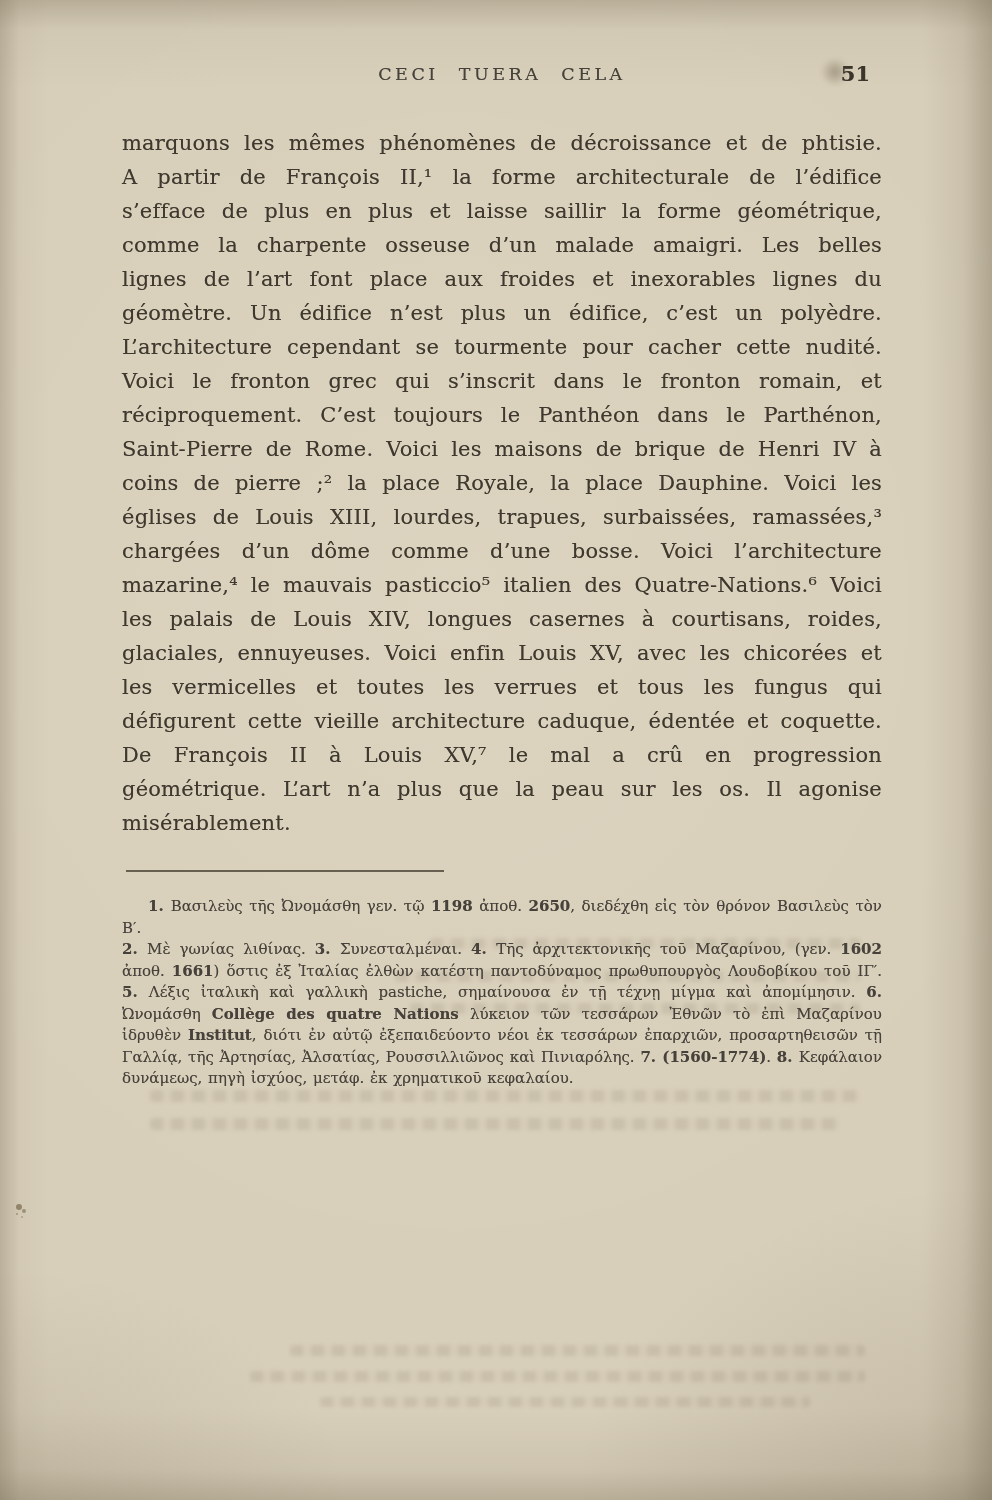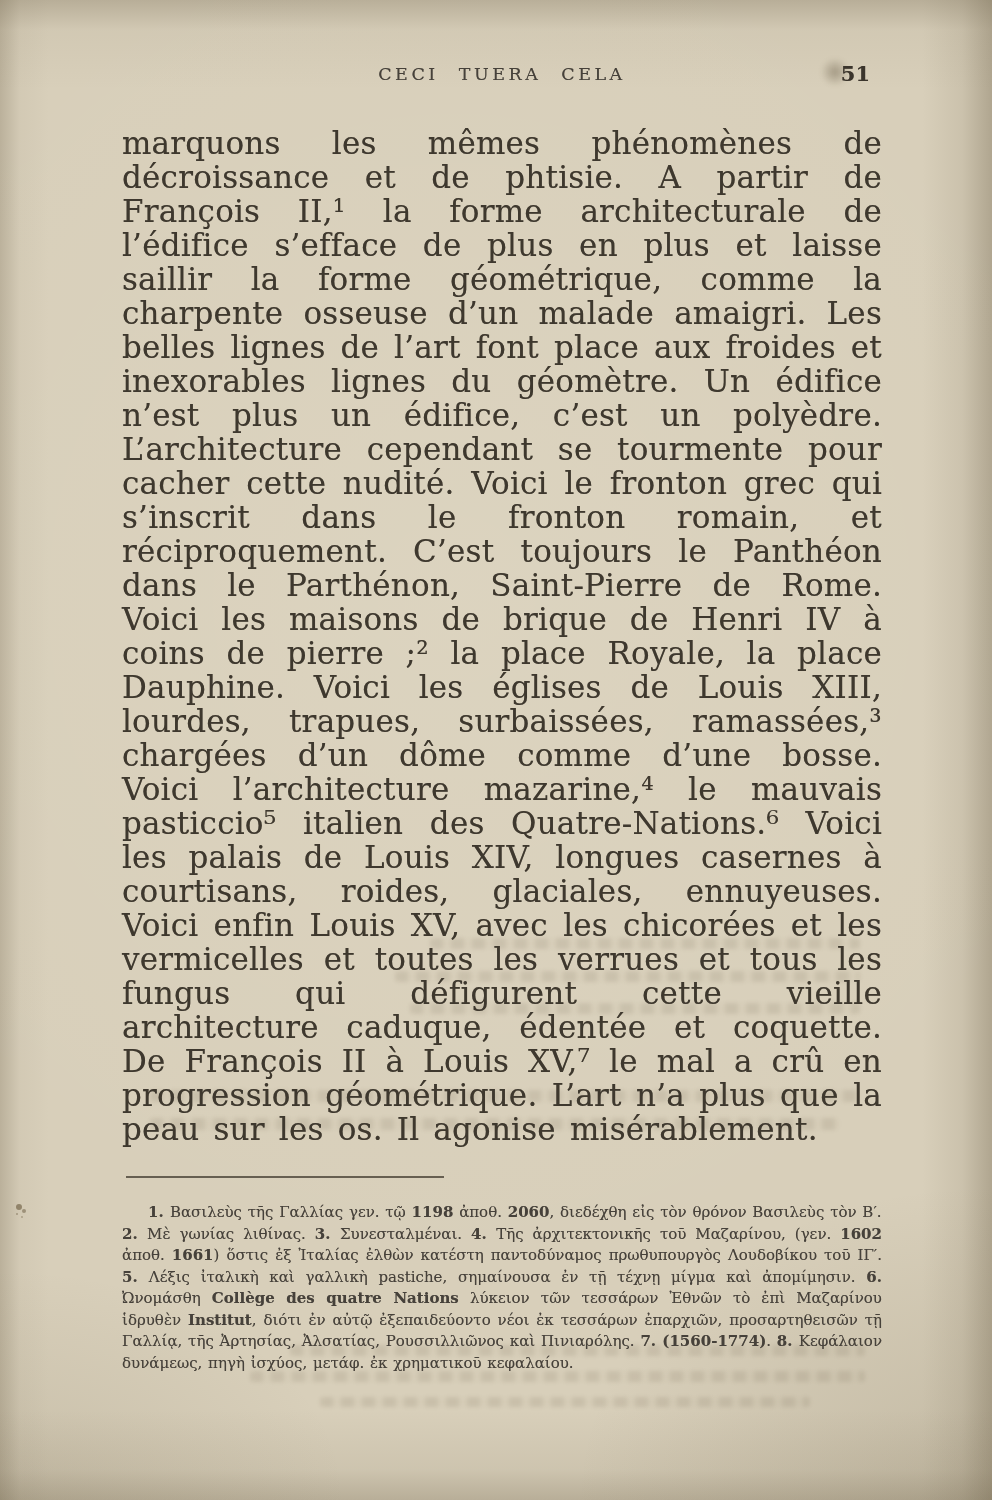--- a/index.html
+++ b/index.html
@@ -64,21 +64,21 @@
     color: #3b352c;
     text-shadow: 0 0 0.5px rgba(59,53,44,0.5);
   }
   .text-block {
     position: absolute;
     top: 126px; left: 122px; width: 760px;
     z-index: 2;
   }
   .body-para {
     margin: 0;
-    font-size: 31px;
+    font-size: 21px;
     line-height: 34px;
     text-align: justify;
     word-spacing: 4px;
     letter-spacing: 0.2px;
     color: #3e382e;
     text-shadow: 0 0 0.6px rgba(62,56,46,0.45);
   }
   .body-para.indent { text-indent: 36px; }
   .footnote-rule {
     width: 318px; height: 0;
@@ -118,18 +118,18 @@
     <div class="running-title">CECI TUERA CELA</div>
     <div class="page-number">51</div>
   </header>
 
   <main class="text-block">
     <p class="body-para">marquons les mêmes phénomènes de décroissance et de phtisie. A partir de François II,¹ la forme architecturale de l’édifice s’efface de plus en plus et laisse saillir la forme géométrique, comme la charpente osseuse d’un malade amaigri. Les belles lignes de l’art font place aux froides et inexorables lignes du géomètre. Un édifice n’est plus un édifice, c’est un polyèdre. L’architecture cependant se tourmente pour cacher cette nudité. Voici le fronton grec qui s’inscrit dans le fronton romain, et réciproquement. C’est toujours le Panthéon dans le Parthénon, Saint-Pierre de Rome. Voici les maisons de brique de Henri IV à coins de pierre ;² la place Royale, la place Dauphine. Voici les églises de Louis XIII, lourdes, trapues, surbaissées, ramassées,³ chargées d’un dôme comme d’une bosse. Voici l’architecture mazarine,⁴ le mauvais pasticcio⁵ italien des Quatre-Nations.⁶ Voici les palais de Louis XIV, longues casernes à courtisans, roides, glaciales, ennuyeuses. Voici enfin Louis XV, avec les chicorées et les vermicelles et toutes les verrues et tous les fungus qui défigurent cette vieille architecture caduque, édentée et coquette. De François II à Louis XV,⁷ le mal a crû en progression géométrique. L’art n’a plus que la peau sur les os. Il agonise misérablement.</p>
 
     <div class="footnote-rule"></div>
 
     <div class="footnotes">
-      <p class="fn-para first"><span class="fn-bold">1. </span><span>Βασιλεὺς τῆς Γαλλίας γεν. τῷ </span><span class="fn-bold">1198</span><span> ἀποθ. </span><span class="fn-bold">2060</span><span>, διεδέχθη εἰς τὸν θρόνον Βασιλεὺς τὸν Β′.</span></p>
+      <p class="fn-para first"><span class="fn-bold">1. </span><span>Βασιλεὺς τῆς Ὠνομάσθη γεν. τῷ </span><span class="fn-bold">1198</span><span> ἀποθ. </span><span class="fn-bold">2650</span><span>, διεδέχθη εἰς τὸν θρόνον Βασιλεὺς τὸν Β′.</span></p>
       <p class="fn-para"><span class="fn-bold">2. </span><span>Μὲ γωνίας λιθίνας. </span><span class="fn-bold">3. </span><span>Συνεσταλμέναι. </span><span class="fn-bold">4. </span><span>Τῆς ἀρχιτεκτονικῆς τοῦ Μαζαρίνου, (γεν. </span><span class="fn-bold">1602</span><span> ἀποθ. </span><span class="fn-bold">1661</span><span>) ὅστις ἐξ Ἰταλίας ἐλθὼν κατέστη παντοδύναμος πρωθυπουργὸς Λουδοβίκου τοῦ ΙΓ′. </span><span class="fn-bold">5. </span><span>Λέξις ἰταλικὴ καὶ γαλλικὴ </span><span>pastiche</span><span>, σημαίνουσα ἐν τῇ τέχνῃ μίγμα καὶ ἀπομίμησιν. </span><span class="fn-bold">6. </span><span>Ὠνομάσθη </span><span class="fn-bold">Collège des quatre Nations</span><span> λύκειον τῶν τεσσάρων Ἐθνῶν τὸ ἐπὶ Μαζαρίνου ἱδρυθὲν </span><span class="fn-bold">Institut</span><span>, διότι ἐν αὐτῷ ἐξεπαιδεύοντο νέοι ἐκ τεσσάρων ἐπαρχιῶν, προσαρτηθεισῶν τῇ Γαλλίᾳ, τῆς Ἀρτησίας, Ἀλσατίας, Ρουσσιλλιῶνος καὶ Πινιαρόλης. </span><span class="fn-bold">7. </span><span class="fn-bold">(1560-1774)</span><span>. </span><span class="fn-bold">8. </span><span>Κεφάλαιον δυνάμεως, πηγὴ ἰσχύος, μετάφ. ἐκ χρηματικοῦ κεφαλαίου.</span></p>
     </div>
   </main>
 
 </div>
 
 </body></html>

